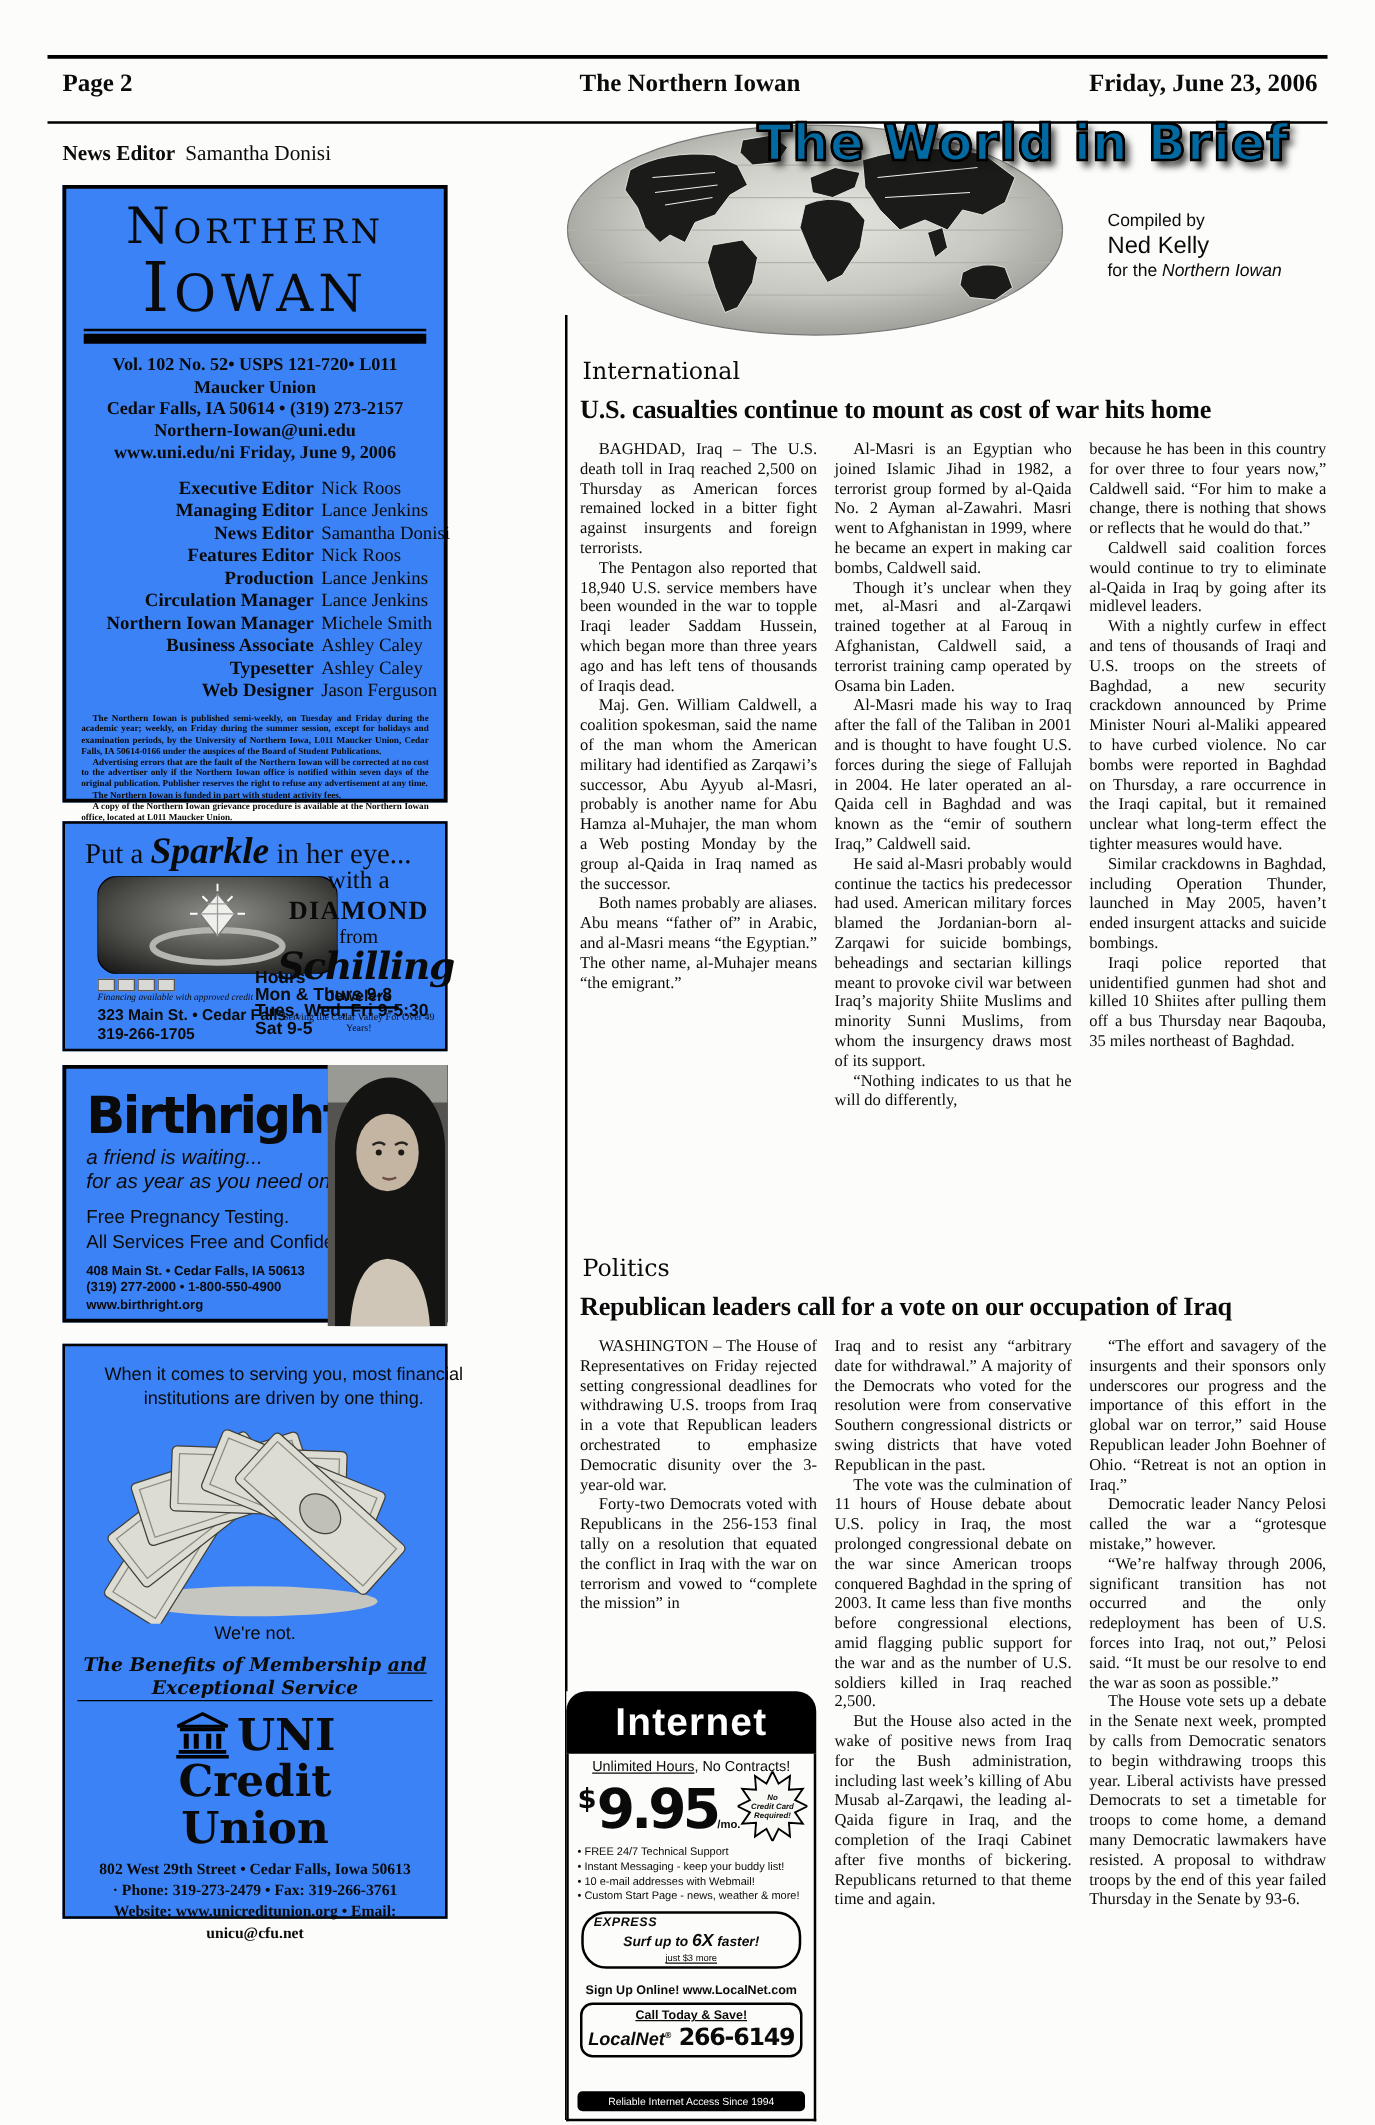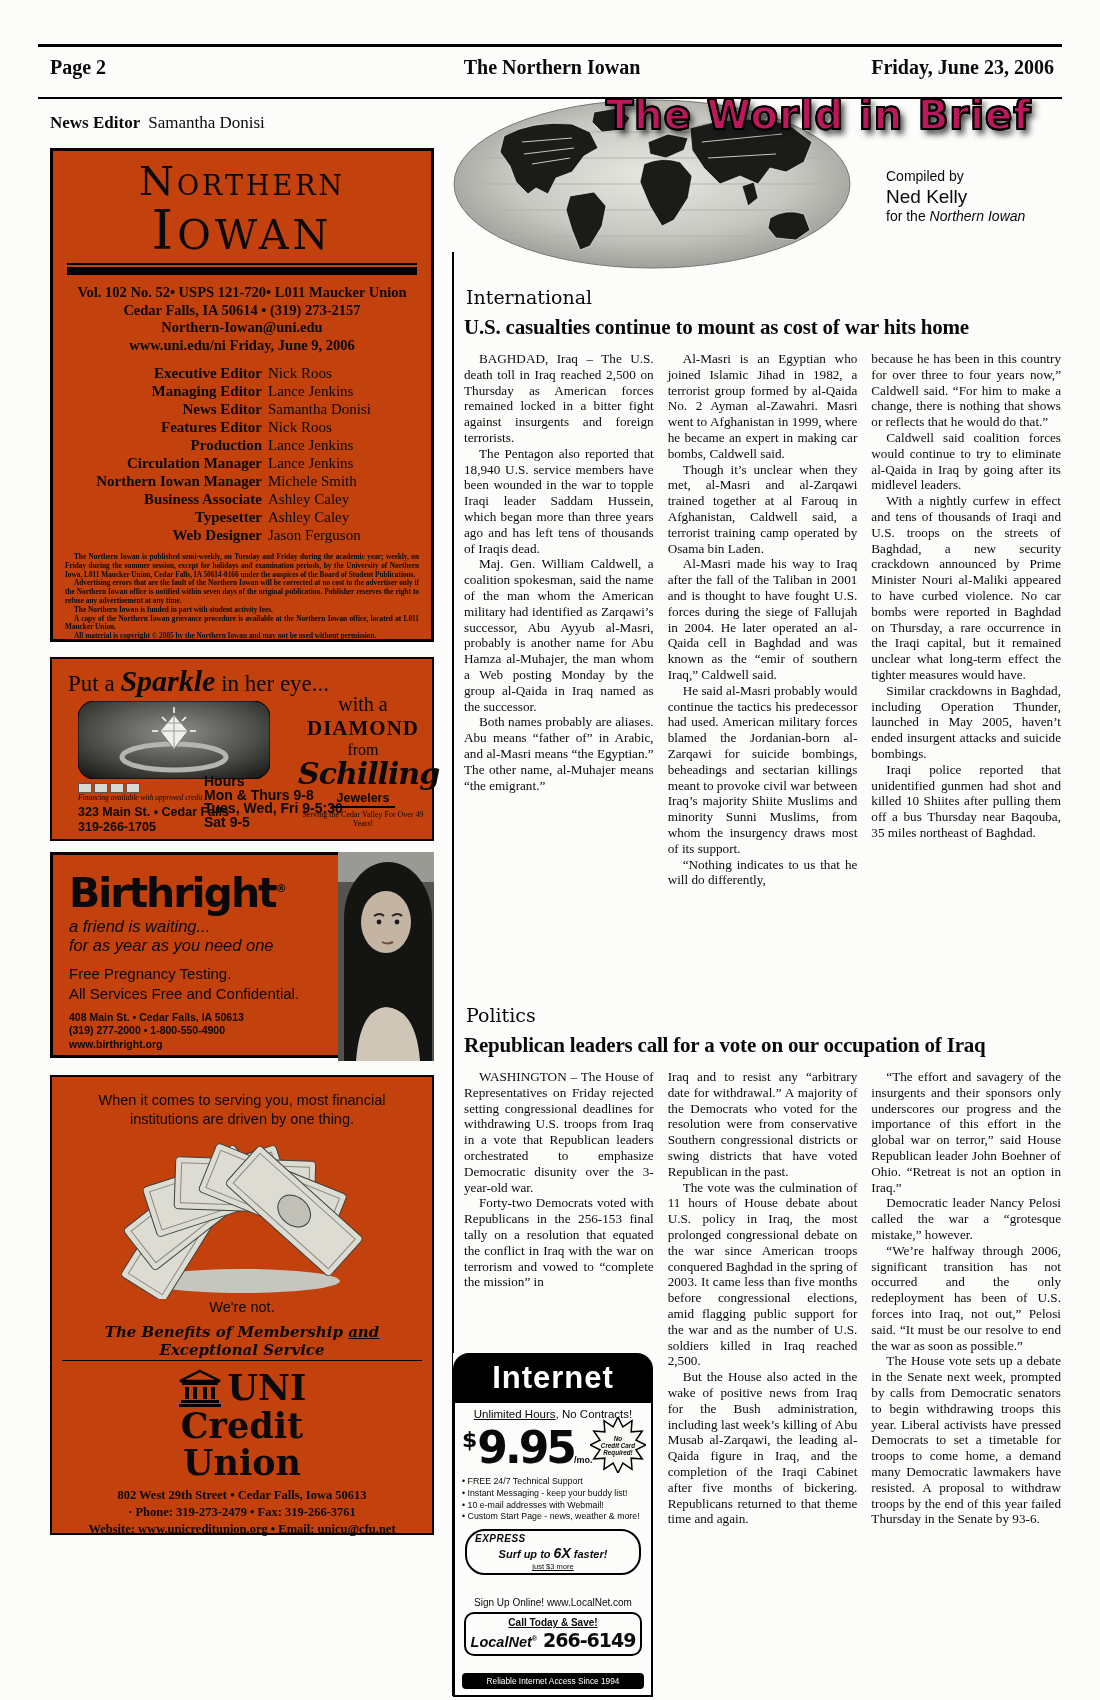--- a/index.html
+++ b/index.html
@@ -7,21 +7,21 @@
   .rule{position:absolute;left:38px;right:38px;background:#000;}
   .r1{top:44px;height:3px;}
   .r2{top:97px;height:2px;}
   .hdr{position:absolute;top:56px;left:50px;right:46px;height:30px;font-size:20px;font-weight:bold;}
   .hdr .left{position:absolute;left:0;}
   .hdr .center{position:absolute;left:50%;transform:translateX(-50%);}
   .hdr .right{position:absolute;right:0;}
   .news-ed{position:absolute;top:113px;left:50px;font-size:17px;}
   .news-ed b{margin-right:8px;}
 
-  .box{position:absolute;left:50px;width:384px;border:2px solid #000;background:#c2410c;box-sizing:border-box;}
+  .box{position:absolute;left:50px;width:308px;border:2px solid #000;background:#3b82f6;box-sizing:border-box;}
 
   
   .mast{top:148px;height:494px;padding:10px 12px 8px;text-align:center;border-width:3px;}
   .mast-l1,.mast-l2{display:block;font-family:"DejaVu Serif",serif;text-transform:uppercase;line-height:1;}
   .mast-l1{font-size:27px;letter-spacing:3px;}
   .mast-l1::first-letter{font-size:40px;}
   .mast-l2{font-size:41px;letter-spacing:4px;margin-top:2px;}
   .mast-l2::first-letter{font-size:55px;}
   .mast-bar{border-top:2px solid #000;margin:5px 2px 9px;}
   .mast-bar::after{content:"";display:block;height:8px;background:#000;margin-top:2px;}
@@ -60,27 +60,27 @@
   .br-addr{margin-top:9px;font-family:"Liberation Sans",sans-serif;font-weight:bold;font-size:10.5px;line-height:13.5px;}
   .br-photo{position:absolute;top:-3px;right:-3px;width:96px;height:209px;}
 
   
   .cu{top:1075px;height:460px;padding:14px 10px;text-align:center;}
   .cu-head{font-family:"Liberation Sans",sans-serif;font-size:14.5px;line-height:19px;width:330px;margin:0 auto;}
   .cu-money{margin:2px auto 0;display:block;}
   .cu-not{font-family:"Liberation Sans",sans-serif;font-size:14.5px;margin:0 0 8px;}
   .cu-benefits{font-style:italic;font-weight:bold;font-size:15px;font-family:"DejaVu Serif",serif;border-bottom:1px solid #000;display:inline-block;padding-bottom:1px;}
   .cu-name{width:max-content;margin:8px auto 6px;font-family:"DejaVu Serif",serif;font-weight:bold;font-size:35px;line-height:37px;text-align:center;}
-  .cu-row1{display:flex;justify-content:center;gap:6px;}
+  .cu-row1{display:flex;align-items:center;justify-content:center;gap:6px;}
   .cu-addr{font-weight:bold;font-size:12.5px;line-height:17px;}
 
   
   .divider{position:absolute;left:452px;top:252px;width:2px;height:1444px;background:#000;}
   .map-wrap{position:absolute;left:452px;top:98px;width:400px;height:172px;}
-  .world-title{position:absolute;left:606px;top:92px;font-family:"DejaVu Sans",sans-serif;font-weight:bold;font-size:40px;color:#be185d;letter-spacing:1px;white-space:nowrap;-webkit-text-stroke:2px #000;text-shadow:-1px -1px 0 #000,1px -1px 0 #000,-1px 1px 0 #000,1px 1px 0 #000,4px 5px 6px rgba(20,20,20,.85);z-index:3;}
+  .world-title{position:absolute;left:606px;top:92px;font-family:"DejaVu Sans",sans-serif;font-weight:bold;font-size:40px;color:#0369a1;letter-spacing:1px;white-space:nowrap;-webkit-text-stroke:2px #000;text-shadow:-1px -1px 0 #000,1px -1px 0 #000,-1px 1px 0 #000,1px 1px 0 #000,4px 5px 6px rgba(20,20,20,.85);z-index:3;}
   .compiled{position:absolute;left:886px;top:168px;font-family:"Liberation Sans",sans-serif;font-size:14px;line-height:17px;}
   .compiled .name{font-size:19px;line-height:23px;}
   .compiled .em{font-style:italic;}
 
   
   .article{position:absolute;left:464px;width:597px;}
   .intl{top:286px;}
   .pol{top:1004px;}
   .kicker{font-family:"DejaVu Serif",serif;font-size:19px;margin:0 0 7px 2px;}
   .headline{font-weight:bold;font-size:21px;letter-spacing:-0.2px;white-space:nowrap;margin:0 0 11px;}
@@ -103,21 +103,21 @@
   .burst svg{position:absolute;inset:0;}
   .burst .bt{position:absolute;inset:0;display:flex;flex-direction:column;align-items:center;justify-content:center;font-size:6.3px;font-style:italic;font-weight:bold;line-height:7px;text-align:center;}
   .inet-bullets{font-size:8.8px;line-height:11.8px;margin-top:2px;}
   .inet-bullets div::before{content:"• ";}
   .inet-bullets div:first-child{font-weight:normal;}
   .express{border:2.5px solid #000;border-radius:20px;width:156px;margin:6px auto 3px;padding:2px 8px;text-align:center;}
   .ex-logo{display:block;text-align:left;font-style:italic;font-weight:bold;font-size:10px;letter-spacing:.5px;}
   .ex-main{font-size:11px;font-weight:bold;font-style:italic;white-space:nowrap;}
   .ex-big{font-size:14px;}
   .ex-note{font-size:7.5px;text-decoration:underline;}
-  .inet-signup{font-size:10px;font-weight:normal;text-align:center;margin-top:19px;}
+  .inet-signup{font-size:10px;font-weight:bold;text-align:center;margin-top:9px;}
   .call-box{border:2px solid #000;border-radius:10px;margin:4px 2px 4px;padding:3px 4px;text-align:center;}
   .cb-call{font-size:10px;font-weight:bold;text-decoration:underline;}
   .cb-row{display:flex;align-items:baseline;justify-content:center;gap:6px;margin-top:1px;}
   .localnet{font-style:italic;font-weight:bold;font-size:14.5px;}
   .localnet sup{font-size:7px;}
   .cb-num{font-family:"DejaVu Sans",sans-serif;font-weight:bold;font-size:19px;letter-spacing:-1px;}
   .inet-foot{margin-top:auto;background:#000;color:#fff;font-size:8.3px;text-align:center;border-radius:4px;padding:3px 0;}
 </style>
 </head>
 <body>

